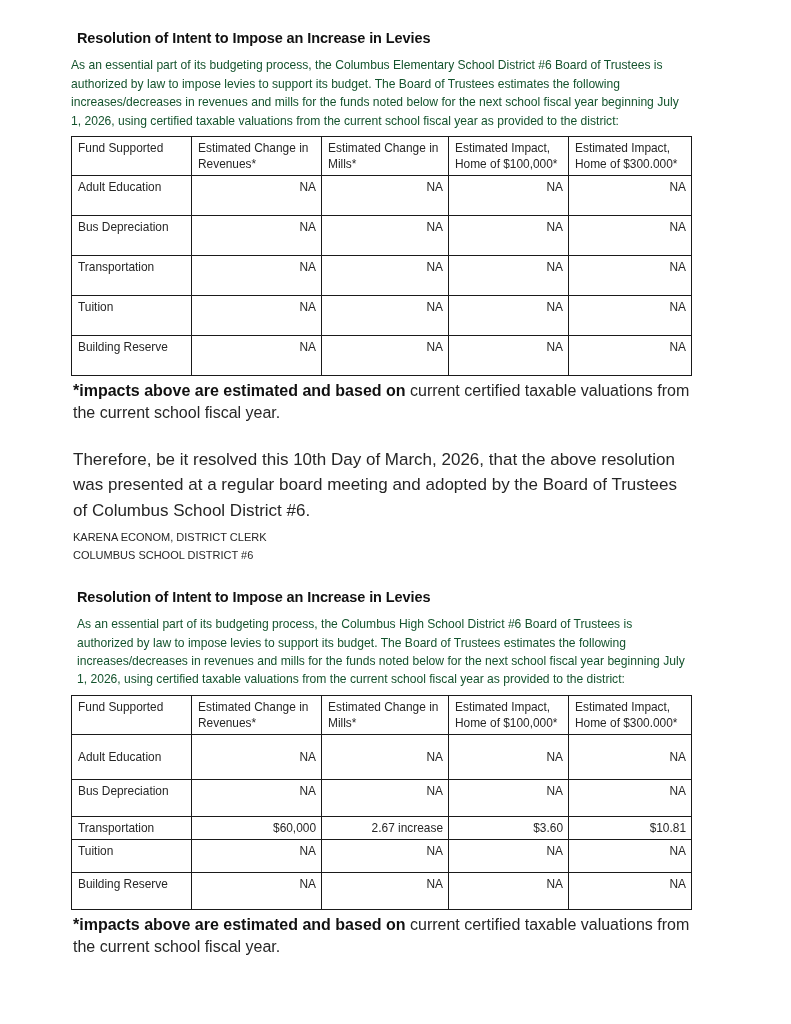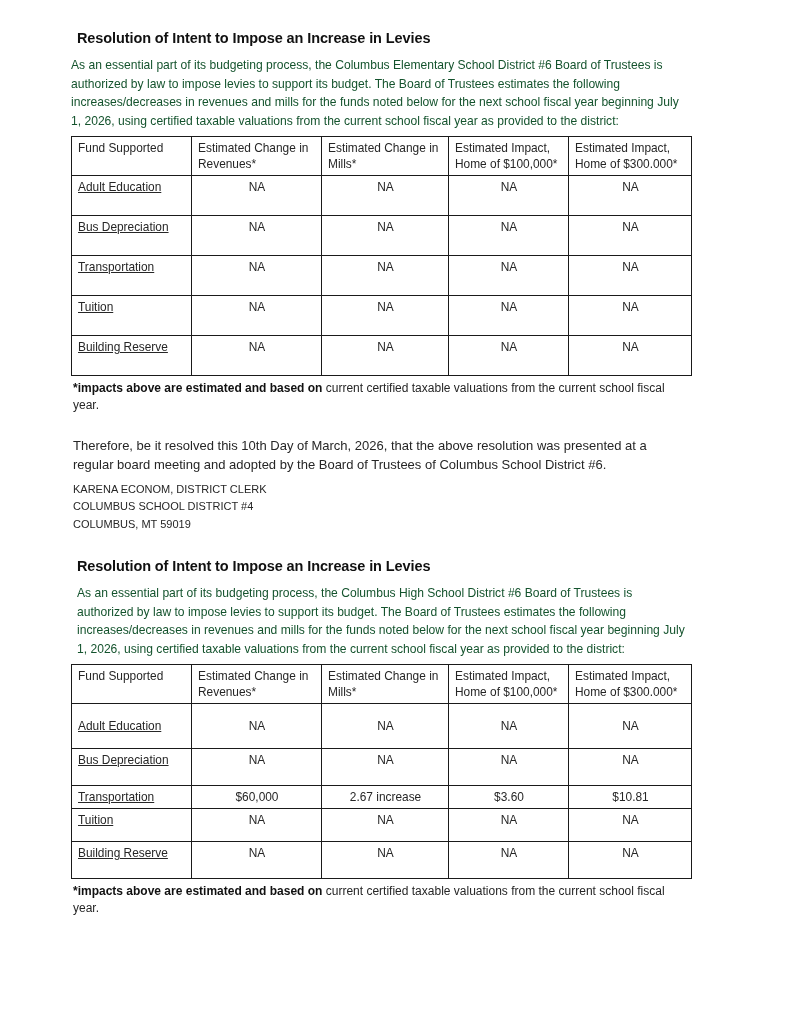--- a/index.html
+++ b/index.html
@@ -55,28 +55,28 @@
     padding: 3px 5px 3px 6px;
     vertical-align: top;
   }
   table.levy col.c0 { width: 120px; }
   table.levy col.c1 { width: 130px; }
   table.levy col.c2 { width: 127px; }
   table.levy col.c3 { width: 120px; }
   table.levy col.c4 { width: 123px; }
 
   td.hdr { vertical-align: top; }
-  td.label { vertical-align: top; text-decoration: underline; }
+  td.label { vertical-align: top; }
   td.val-center {
-    text-align: center;
+    text-align: right;
     vertical-align: bottom;
     padding-bottom: 4px;
   }
   td.val-left {
-    text-align: center;
+    text-align: right;
     vertical-align: top;
   }
   tr.total td { font-weight: bold; color: #111111; }
   tr.total td.val-center { vertical-align: middle; font-weight: normal; color: #262626;}
   tr.total td.val-left { font-weight: bold; }
 
   
   .t1 tr.hdr-row td { height: 30px; }
   .t1 tr.data-row td { height: 33px; }
   .t1 tr.total td { height: 62px; }
@@ -86,29 +86,29 @@
   .t2 tr.r-adult td { height: 38px; vertical-align: middle; }
   .t2 tr.r-bus td { height: 30px; }
   .t2 tr.r-trans td { height: 16px; }
   .t2 tr.r-tuit td { height: 26px; }
   .t2 tr.r-bldg td { height: 30px; }
   .t2 tr.total td { height: 57px; }
   .t2 tr.r-adult td.label { vertical-align: middle; }
   .t2 tr.r-adult td.val-center { vertical-align: middle; padding-bottom: 3px; }
 
   .footnote {
-    font-size: 12px;
+    font-size: 16px;
     line-height: 1.4;
     margin: 4px 0 0 2px;
     color: #262626;
   }
   .footnote b { font-weight: bold; color: #111111; }
 
   .closing {
-    font-size: 13px;
+    font-size: 17px;
     line-height: 1.5;
     margin: 22px 0 0 2px;
     width: 612px;
     color: #262626;
   }
   .addr {
     font-size: 11px;
     line-height: 1.62;
     margin: 6px 0 0 2px;
     color: #262626;
@@ -184,22 +184,21 @@
 
       </tbody>
     </table>
 
     <p class="footnote"><b>*impacts above are estimated and based on</b><span> current certified taxable valuations from the current school fiscal year.</span></p>
 
     <p class="closing">Therefore, be it resolved this 10th Day of March, 2026, that the above resolution was presented at a regular board meeting and adopted by the Board of Trustees of Columbus School District #6.</p>
 
     <div class="addr">
       <div>KARENA ECONOM, DISTRICT CLERK</div>
-      <div>COLUMBUS SCHOOL DISTRICT #4</div>
-      <div>COLUMBUS, MT 59019</div>
+      <div>COLUMBUS SCHOOL DISTRICT #6</div>
     </div>
   </div>
 
   <div class="gap-sections"></div>
 
   <div class="doc-section">
 
     <h1 class="heading">Resolution of Intent to Impose an Increase in Levies</h1>
 
     <p class="intro indented">As an essential part of its budgeting process, the Columbus High School District #6 Board of Trustees is authorized by law to impose levies to support its budget. The Board of Trustees estimates the following increases/decreases in revenues and mills for the funds noted below for the next school fiscal year beginning July 1, 2026, using certified taxable valuations from the current school fiscal year as provided to the district:</p>

